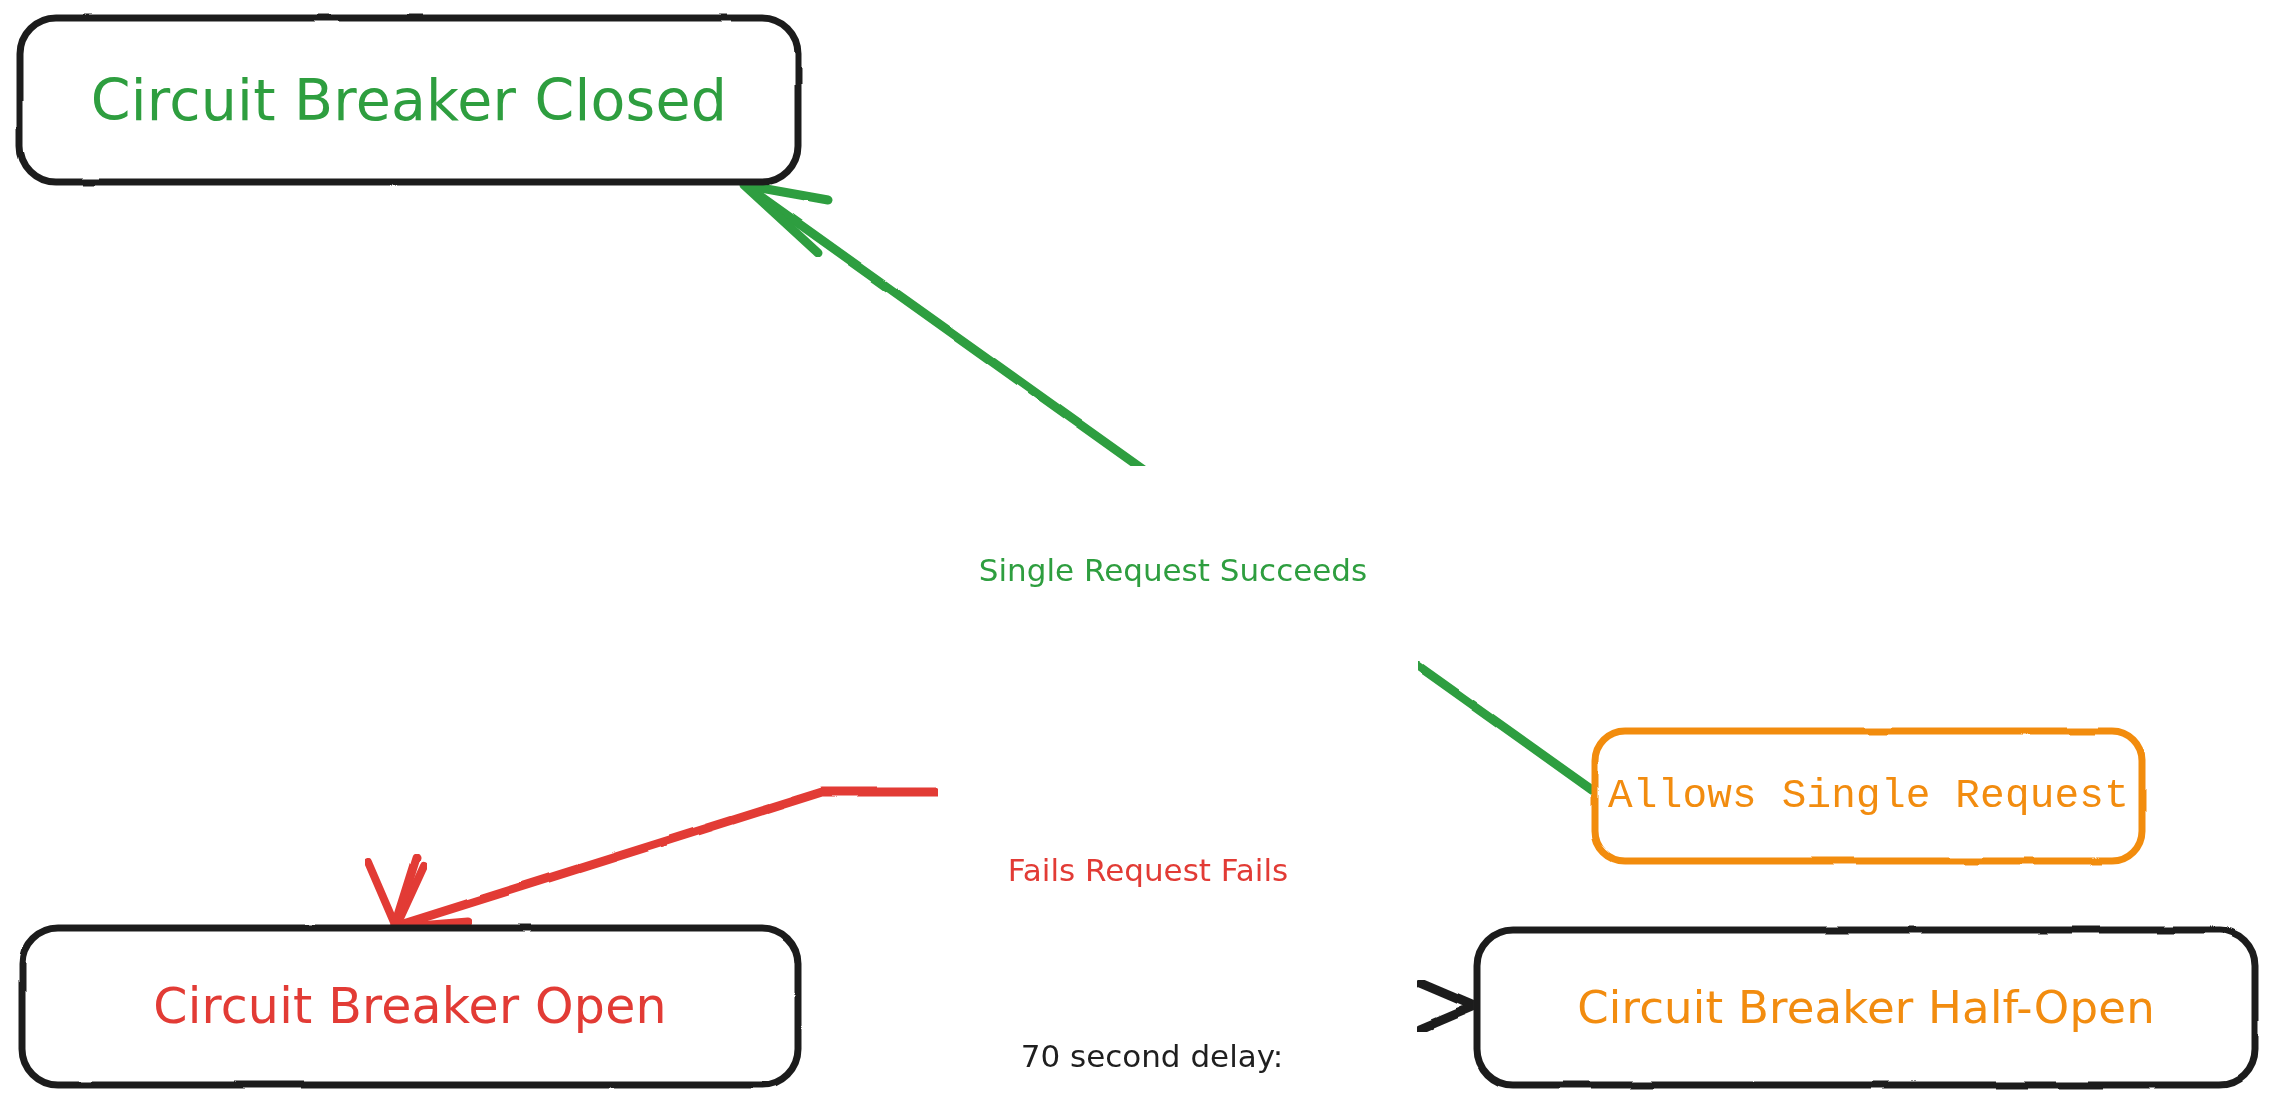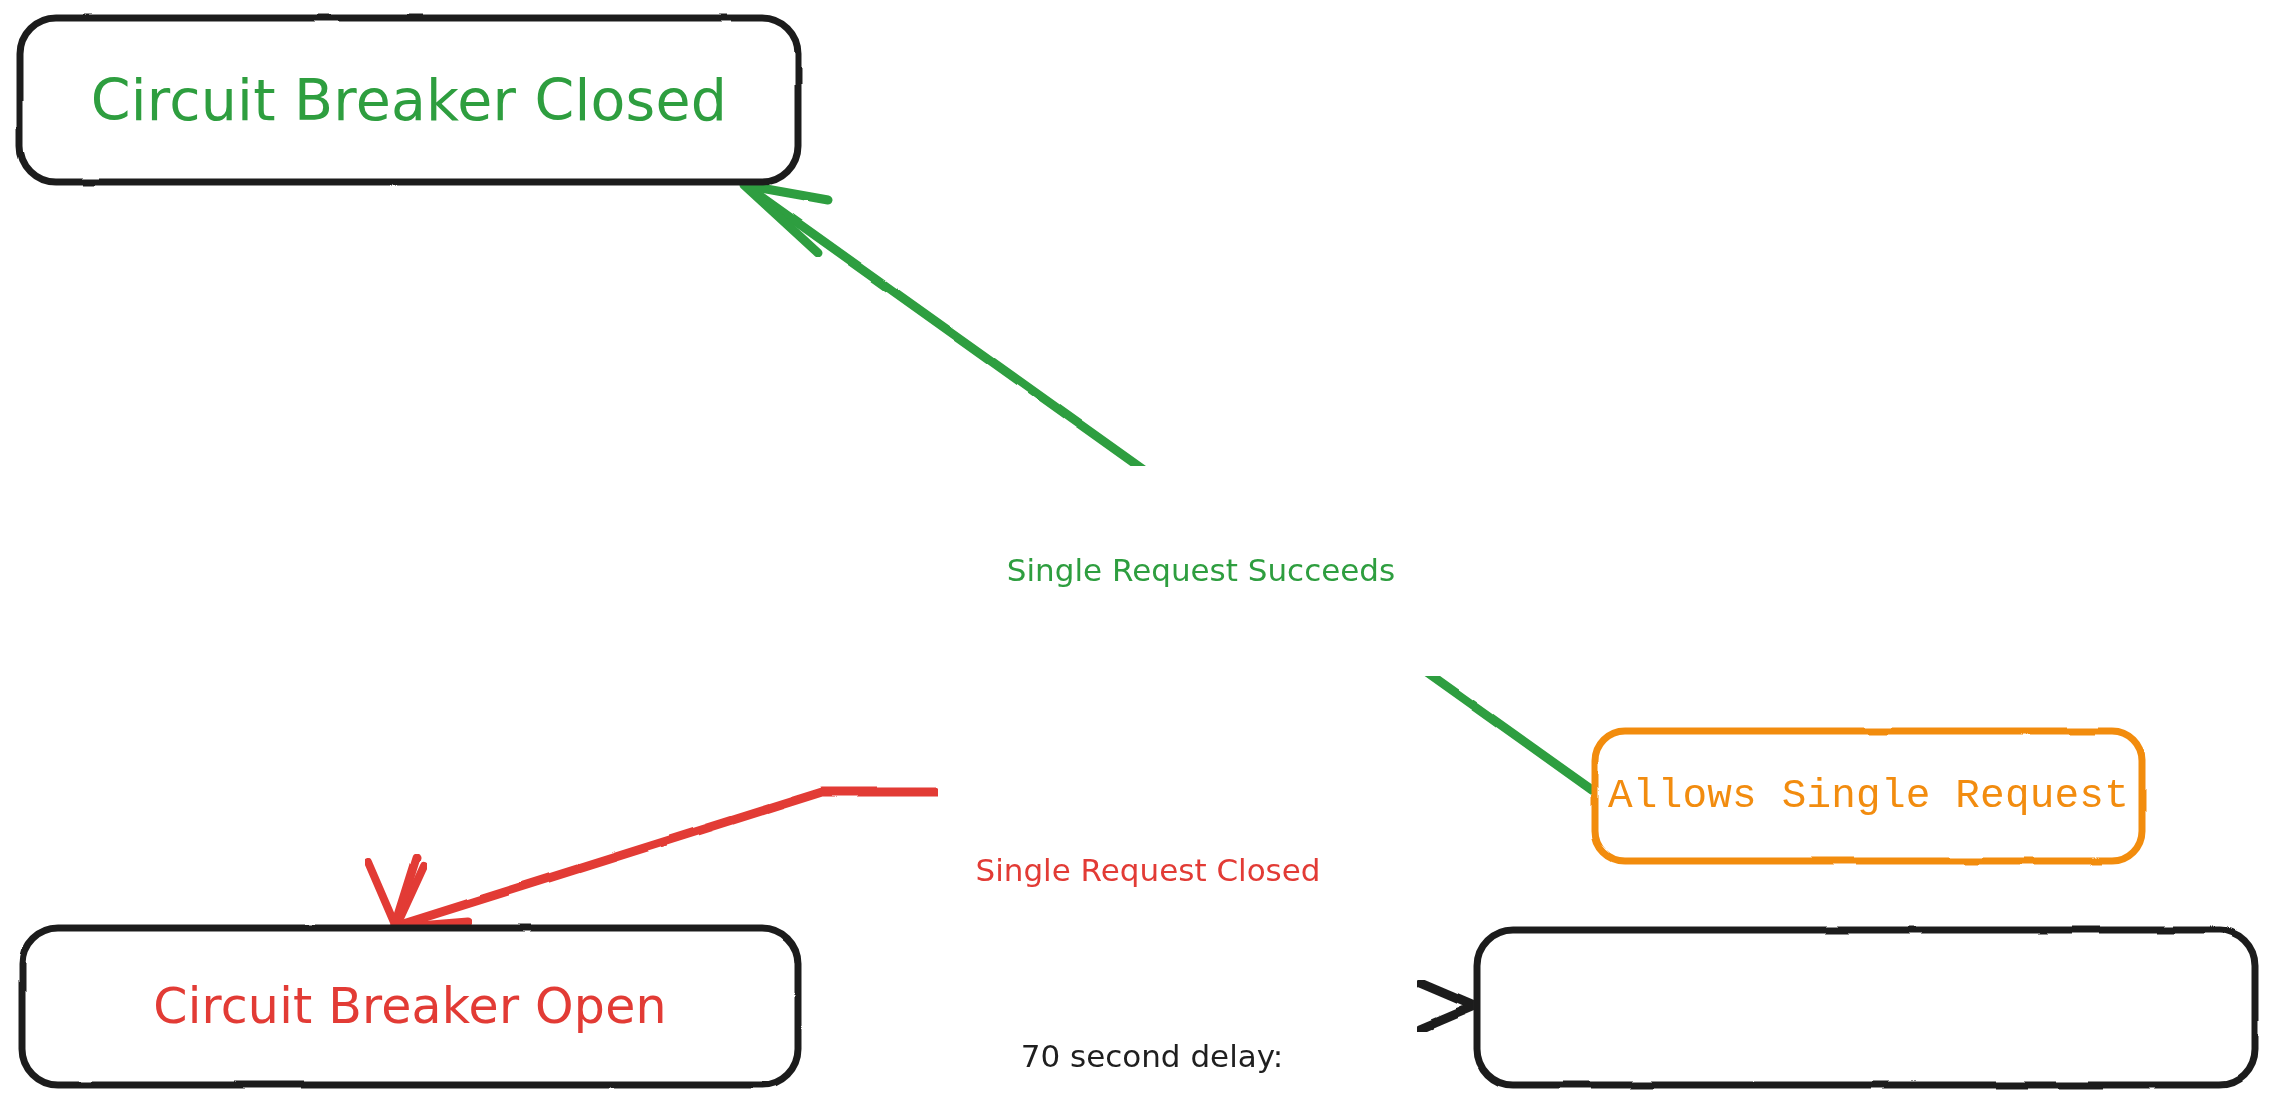--- a/index.html
+++ b/index.html
@@ -101,30 +101,31 @@
 
     <rect x="1477" y="930" width="778" height="155" rx="36" ry="36" fill="#ffffff" stroke="#1f1f1f" stroke-width="7" filter="url(#rough)"></rect>
 
     <rect x="1595" y="731" width="547" height="130" rx="30" ry="30" fill="#ffffff" stroke="#F28C0F" stroke-width="7" filter="url(#rough)"></rect>
   </svg>
 
   <div class="node-label t-closed" style="left:20px; top:18px; width:778px; height:164px;">Circuit Breaker Closed</div>
 
   <div class="node-label t-open" style="left:22px; top:928px; width:776px; height:157px;">Circuit Breaker Open</div>
 
+  <div class="node-label t-half" style="left:1477px; top:930px; width:778px; height:155px;">Circuit Breaker Half-Open</div>
 
   <div class="node-label t-allows" style="left:1595px; top:731px; width:547px; height:130px;">Allows Single Request</div>
 
 
-  <div class="edge-label label-bg t-green-edge" style="left:956px; top:466px; width:490px; padding:6px 0;">
+  <div class="edge-label label-bg t-green-edge" style="left:928px; top:466px; width:490px; padding:6px 0;">
     <div>Single Request Succeeds</div>
   </div>
 
   <div class="edge-label label-bg t-red-edge" style="left:938px; top:767px; width:420px; padding:5px 0;">
-    <div>Single Request Closed</div>
+    <div>Fails Request Fails</div>
   </div>
 
   <div class="edge-label label-bg t-black-edge" style="left:952px; top:952px; width:400px; padding:6px 0;">
     <div>70 second delay:</div>
     
   </div>
 
 </div>
 
 </body></html>

